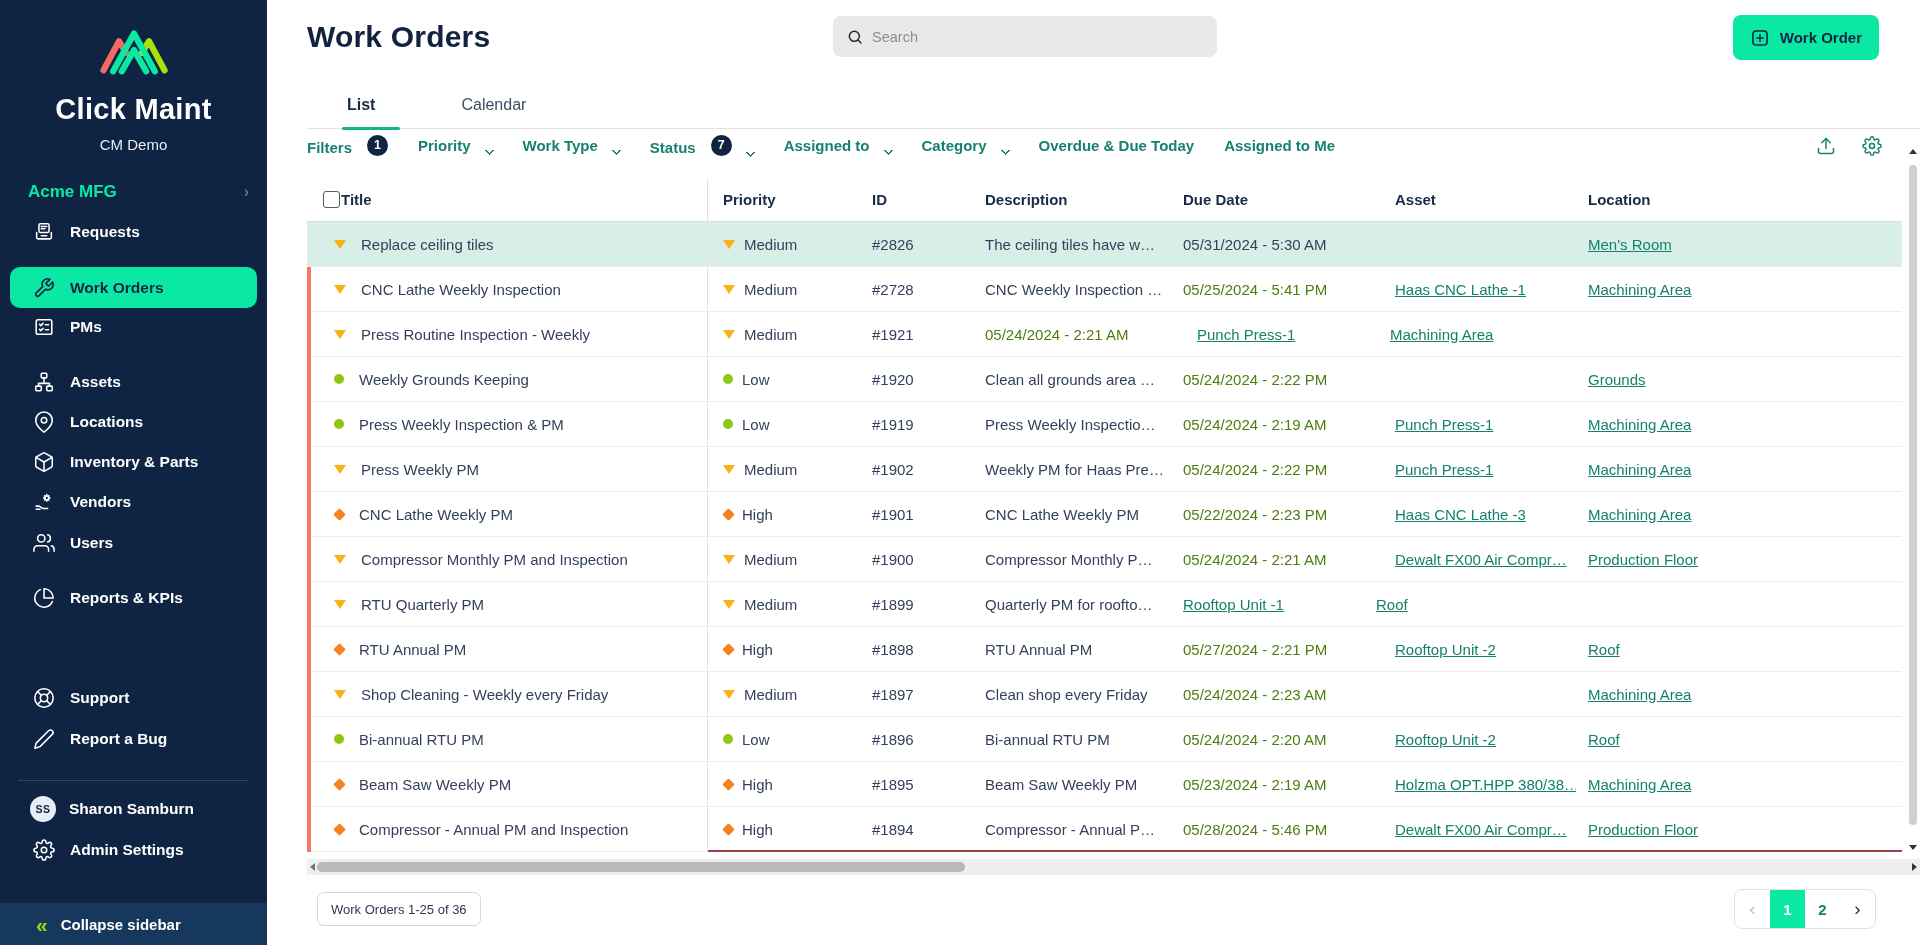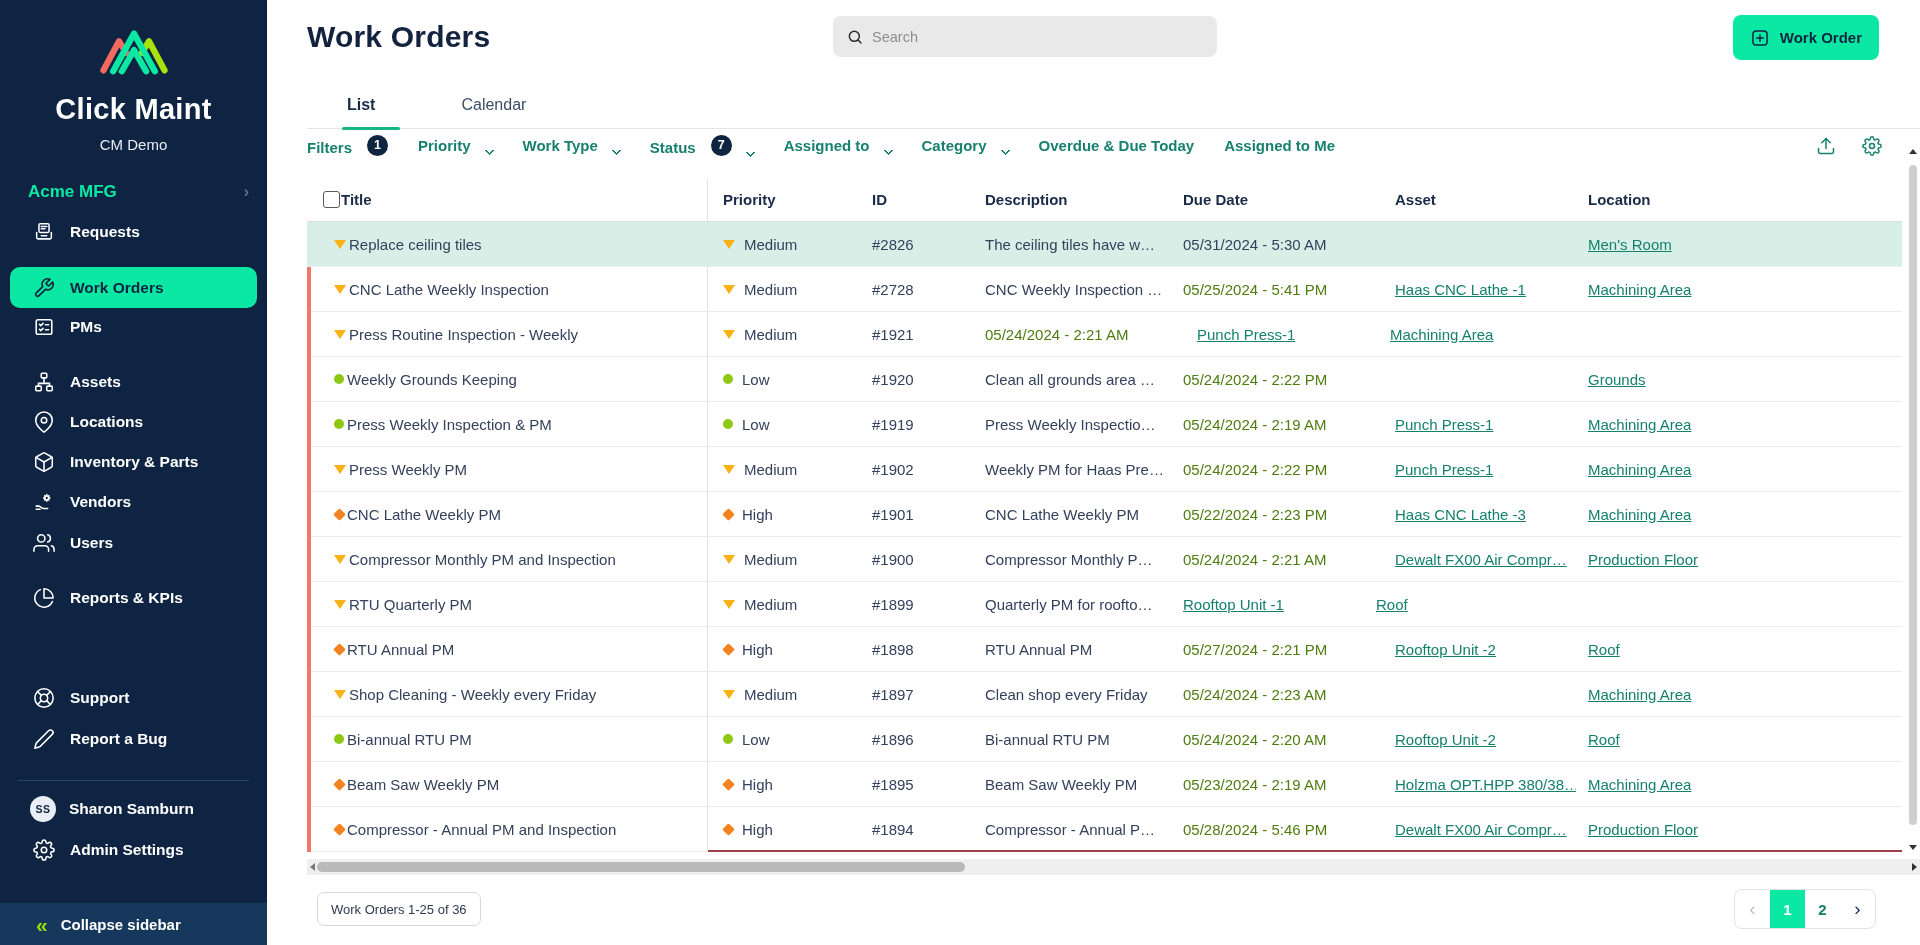--- a/index.html
+++ b/index.html
@@ -73,21 +73,21 @@
   .fbar-icons svg { width:20px; height:20px; cursor:pointer; }
 
   
   .table { position:absolute; left:40px; right:18px; top:178px; color:#34415C; font-size:15px; }
   .thead { display:flex; height:44px; align-items:center; border-bottom:1px solid #DCDCDC;
            font-weight:700; color:#1A2B47; }
   .trow { position:relative; display:flex; height:45px; align-items:center;
           border-bottom:1px solid #ECECEC; background:#fff; cursor:pointer; }
   .trow.sel { background:#D8EFE7; }
   .c { height:100%; display:flex; align-items:center; white-space:nowrap; overflow:hidden; }
-  .c-title { width:401px; border-right:1px solid #E3E3E3; padding-left:27px; gap:3px; }
+  .c-title { width:401px; border-right:1px solid #E3E3E3; padding-left:27px; gap:15px; }
   .thead .c-title { padding-left:16px; gap:1px; }
   .c-priority { width:150px; padding-left:15px; gap:9px; }
   .c-id { width:115px; padding-left:14px; }
   .c-desc { width:198px; padding-left:12px; }
   .c-due { width:212px; padding-left:12px; }
   .c-due.od { color:#4d7c0f; }
   .c-asset { width:193px; padding-left:12px; }
   .c-loc { flex:1; padding-left:12px; }
   .cbx { width:17px; height:17px; border:1.5px solid #5A5A5A; border-radius:3px;
          background:#fff; flex:0 0 auto; cursor:pointer; }

